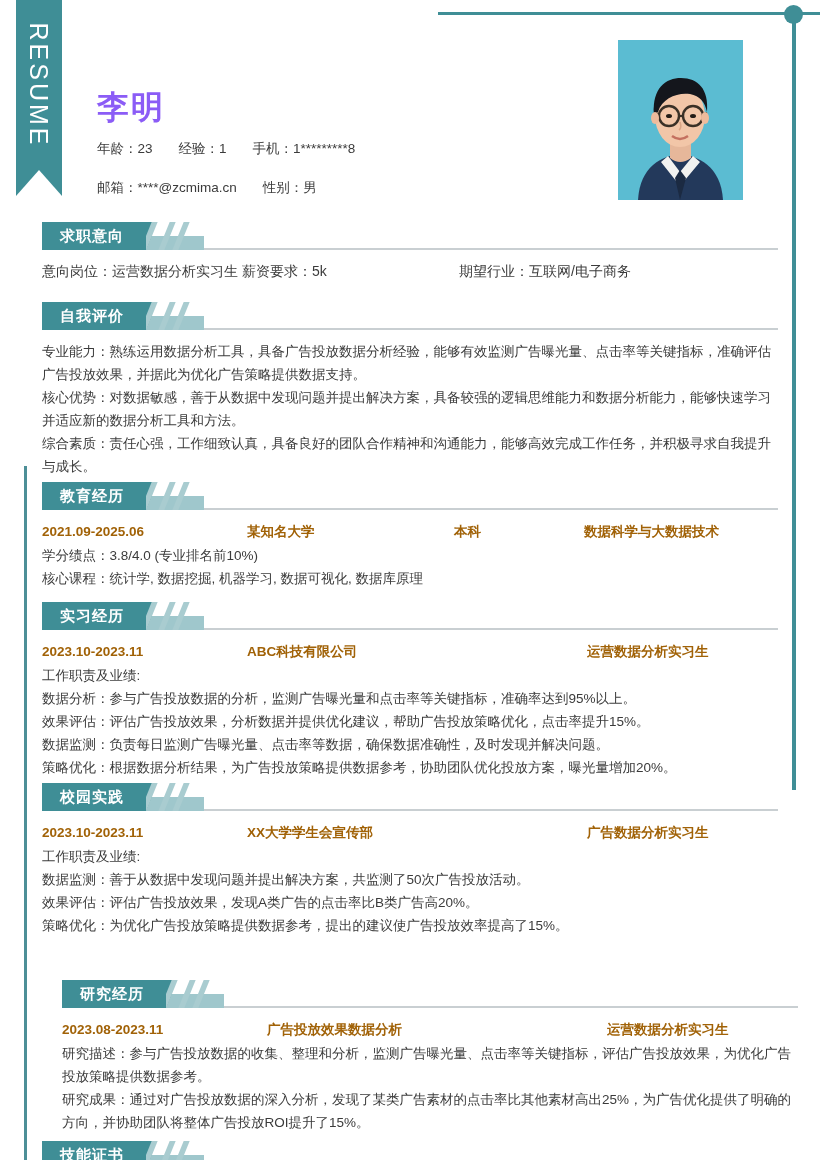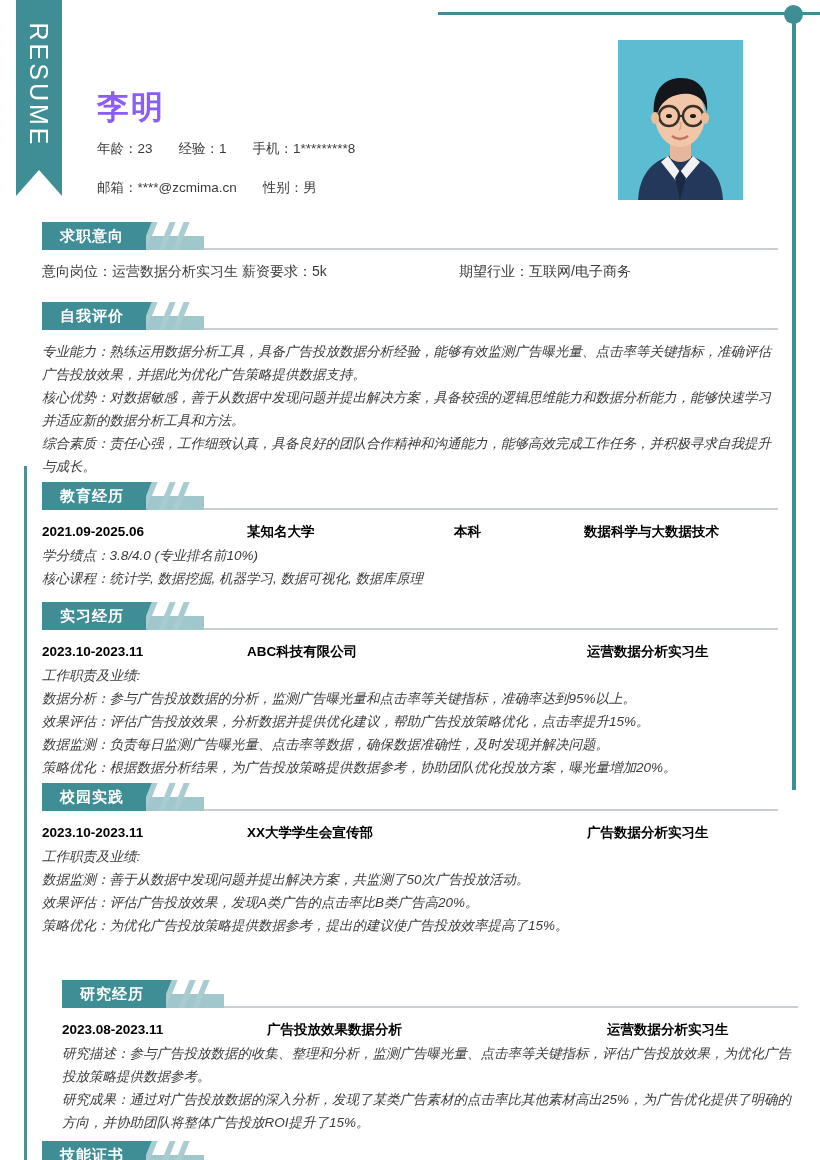--- a/index.html
+++ b/index.html
@@ -195,30 +195,29 @@
 
   
   .sec-body {
     padding-top: 8px;
     font-size: 13.5px;
     line-height: 23px;
     color: #3b3b3b;
   }
   .para {
     margin: 0;
-    font-style: italic;
   }
 
   
   .entry-head {
     position: relative;
     height: 22px;
     font-size: 13.5px;
     font-weight: bold;
-    color: #000000;
+    color: #a16207;
     margin-bottom: 2px;
   }
   .eh-date   { position: absolute; left: 0px; }
   .eh-org    { position: absolute; left: 205px; }
   .eh-mid    { position: absolute; left: 412px; }
   .eh-role   { position: absolute; left: 542px; }
   .eh-role-r { position: absolute; left: 545px; }
 
   .intent-row {
     position: relative;

